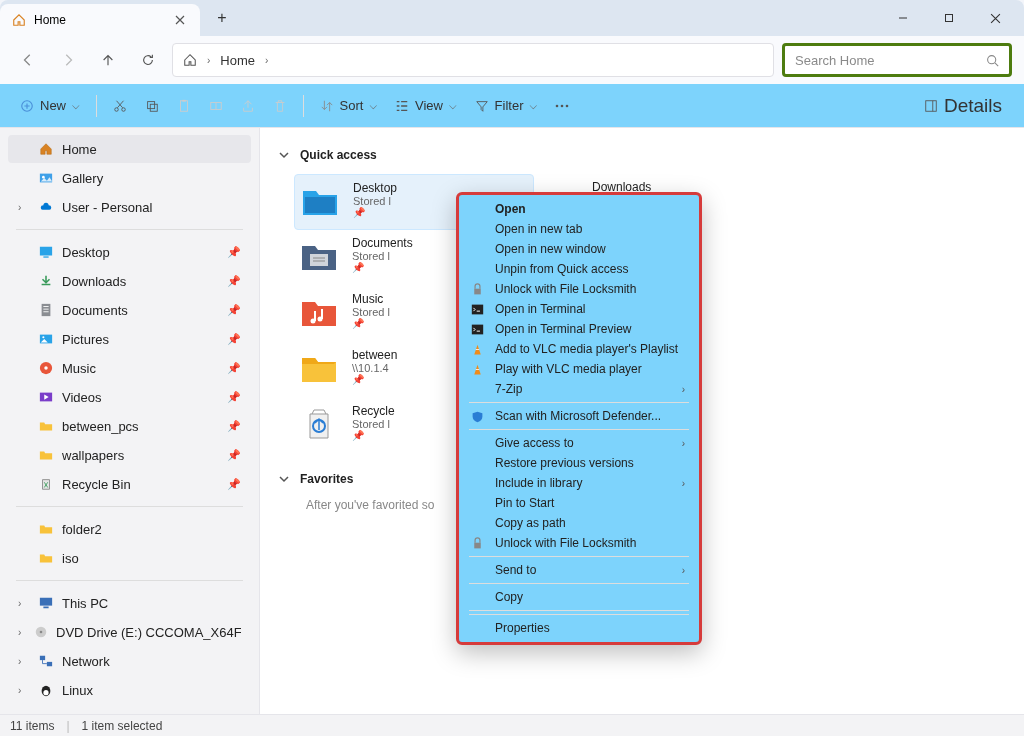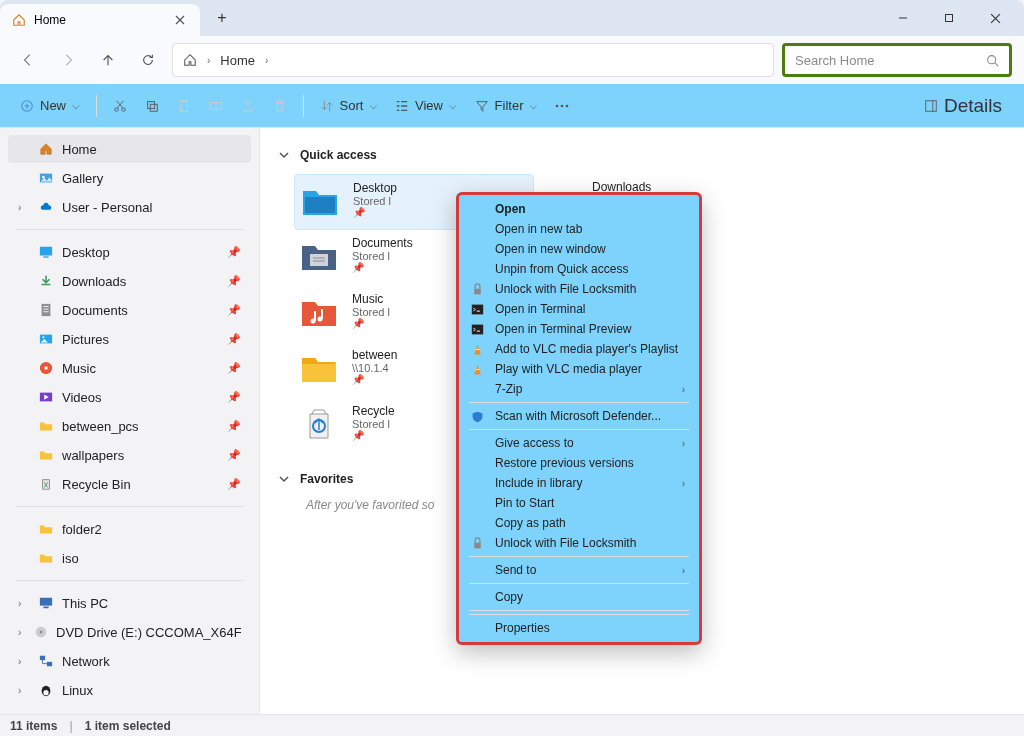--- a/index.html
+++ b/index.html
@@ -45,32 +45,32 @@
   .content { flex: 1; padding: 12px 18px; overflow-y: auto; }
   .section-header { display: flex; align-items: center; gap: 10px; font-size: 12px; font-weight: 600; color: #222; margin: 8px 0 12px 0; }
   .grid { display: flex; flex-wrap: wrap; gap: 0; margin-left: 16px; }
   .grid-item { display: flex; align-items: flex-start; gap: 12px; width: 240px; height: 56px; padding: 6px 4px; border-radius: 4px; }
   .grid-item.selected { background: #e5f1fb; border: 1px solid #cce8ff; }
   .grid-item .big-icon { width: 42px; height: 42px; display: flex; align-items: center; justify-content: center; }
   .grid-item .item-text { display: flex; flex-direction: column; font-size: 12px; }
   .grid-item .item-name { color: #222; }
   .grid-item .item-sub { color: #666; font-size: 11px; }
   .grid-item .item-pin { color: #666; font-size: 10px; }
-  .placeholder-text { color: #888; font-size: 12px; margin-left: 28px; font-style: italic; }
+  .placeholder-text { color: #888; font-size: 12px; margin-left: 28px; }
   
   
   .context-menu { position: absolute; left: 456px; top: 192px; width: 246px; background: #7dd3fc; border: 3px solid #d63b3b; border-radius: 6px; box-shadow: 0 8px 24px rgba(0,0,0,0.25); padding: 4px 0; z-index: 100; }
   .menu-item { display: flex; align-items: center; gap: 10px; height: 20px; padding: 0 14px 0 10px; font-size: 12px; color: #222; }
   .menu-item.bold { font-weight: 600; }
   .menu-item .mi-icon { width: 16px; height: 16px; display: flex; align-items: center; justify-content: center; font-size: 11px; }
   .menu-item .mi-arrow { margin-left: auto; font-size: 10px; color: #555; }
   .menu-sep { height: 1px; background: #ddd; margin: 3px 10px; }
   
   
-  .statusbar { height: 22px; background: #f3f3f5; border-top: 1px solid #e5e5ea; display: flex; align-items: center; padding: 0 10px; font-size: 12px; color: #444; gap: 12px; font-weight: bold; }
+  .statusbar { height: 22px; background: #f3f3f5; border-top: 1px solid #e5e5ea; display: flex; align-items: center; padding: 0 10px; font-size: 12px; color: #444; gap: 12px; }
   .statusbar .sep { color: #bbb; }
 
   
   svg { display: block; }
   .chev { font-size: 10px; color: #666; }
 </style>
 </head>
 <body>
 
 <div class="titlebar">

